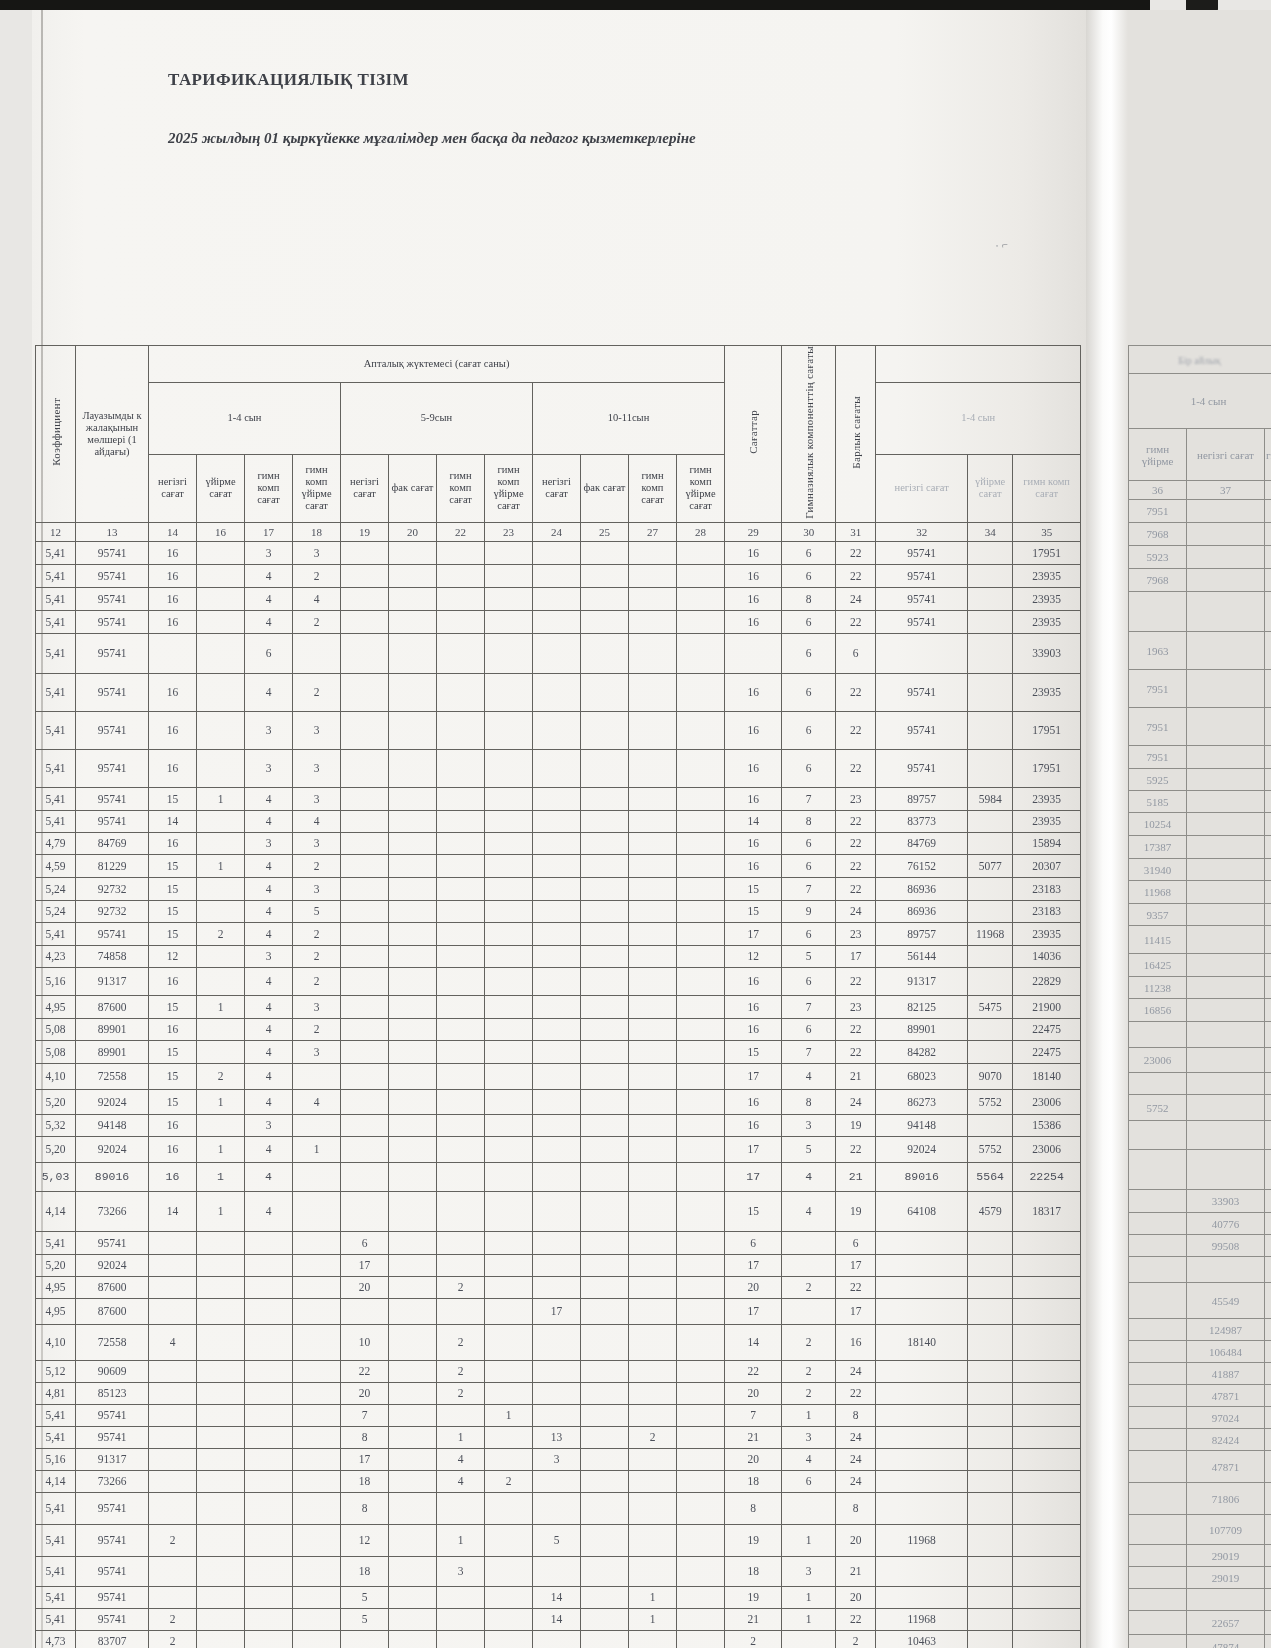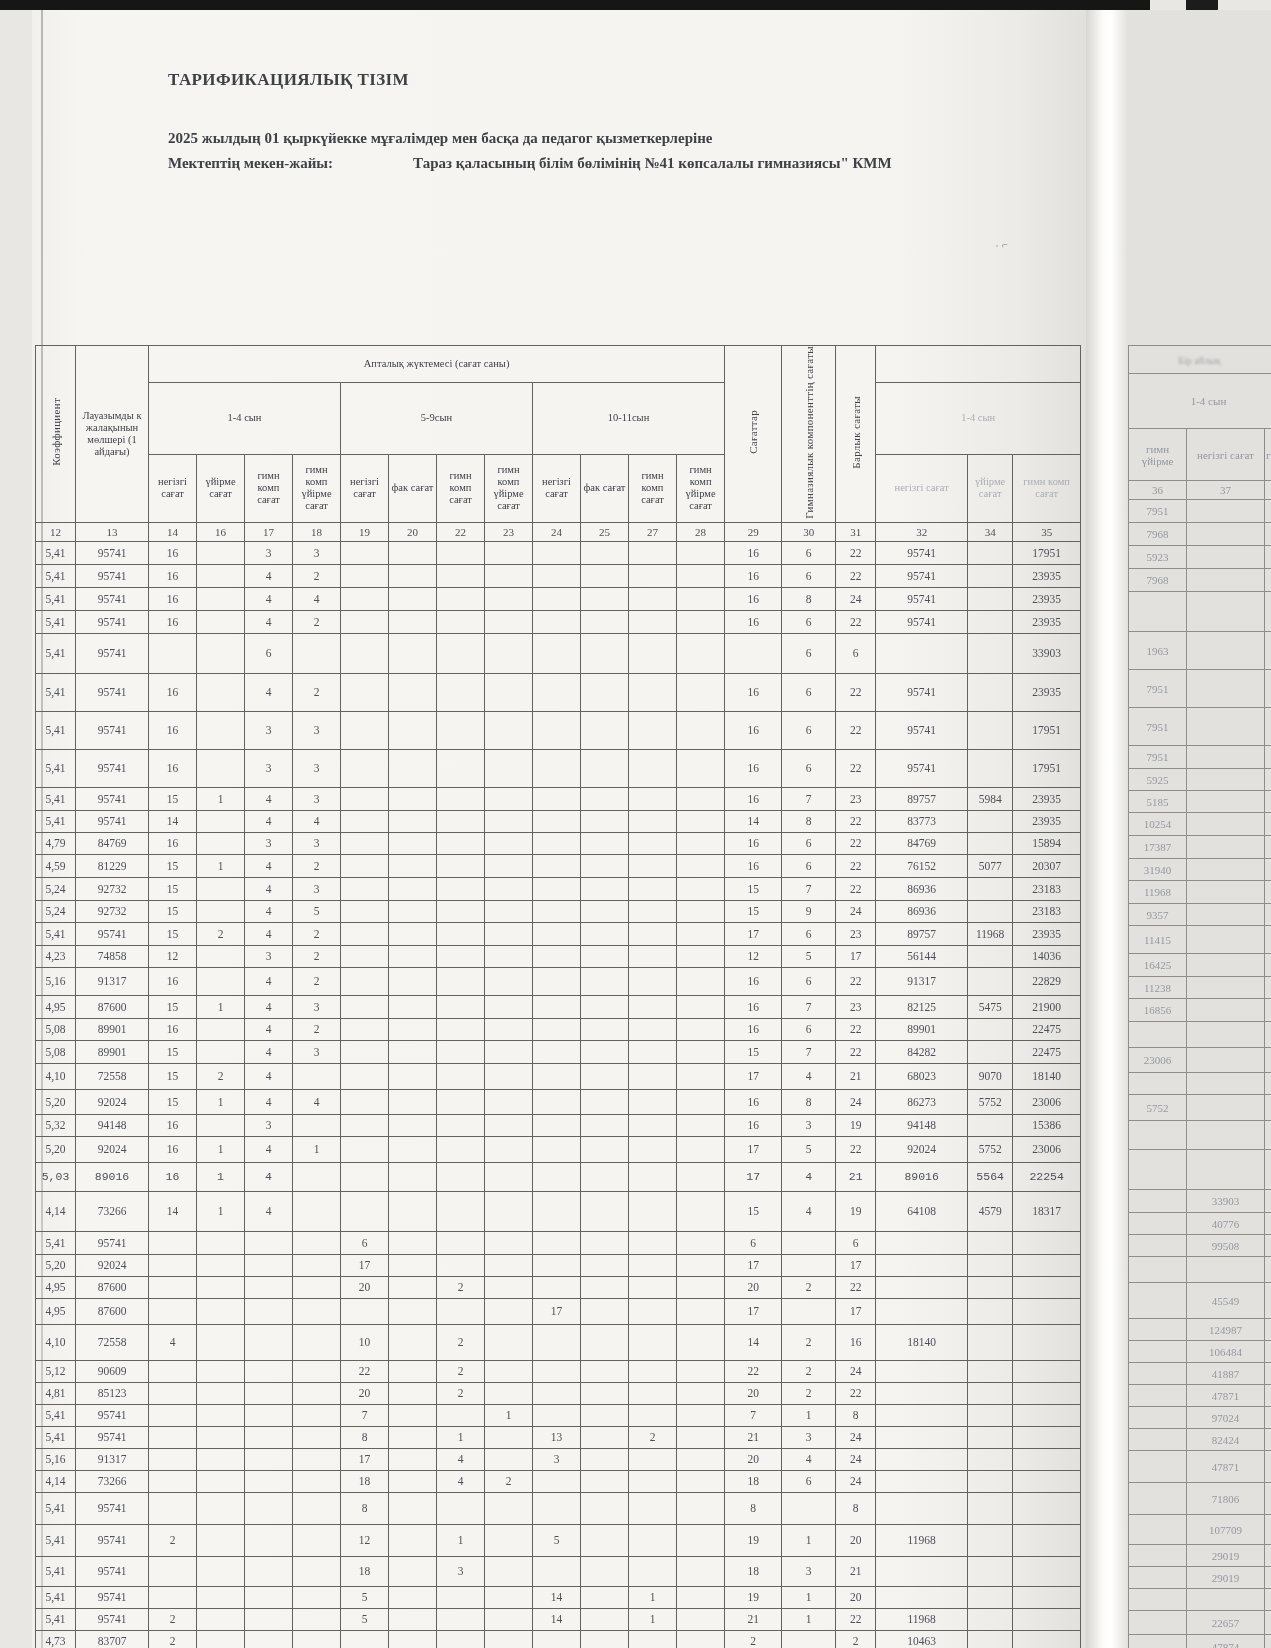--- a/index.html
+++ b/index.html
@@ -15,21 +15,21 @@
   .page{position:absolute;left:32px;top:10px;width:1054px;height:1638px;
     background:linear-gradient(90deg,#f1f0ed 0,#f6f5f2 5%,#f5f4f1 82%,#eceae6 94%,#e2e0dc 100%);}
   
   .fold{position:absolute;left:1086px;top:10px;width:42px;height:1638px;
     background:linear-gradient(90deg,#d8d6d2 0,#fbfbfa 40%,#ffffff 60%,#e3e1dd 100%);}
   
   .right-page{position:absolute;left:1128px;top:10px;width:143px;height:1638px;background:#e3e1dd;}
 
   .doc-header{position:absolute;left:168px;top:70px;width:880px;color:#3e4148;}
   .doc-title{font-size:17px;font-weight:bold;letter-spacing:.4px;margin:0 0 0 0;}
-  .doc-line{font-size:15px;font-weight:bold;margin:0;line-height:25px;}
+  .doc-line{font-size:15px;font-weight:bold;margin:0;line-height:25px;font-style:italic;}
   .doc-line.first{margin-top:36px;}
   .kv{display:flex;font-size:15px;font-weight:bold;line-height:25px;}
   .kv .k{width:245px;flex:none;}
   .pen-mark{position:absolute;left:995px;top:238px;width:26px;height:10px;color:#7d8088;font-size:11px;transform:rotate(-8deg);}
 
   
   .tbl{border-collapse:collapse;table-layout:fixed;color:#474a52;}
   .tbl th,.tbl td{border:1px solid #63625e;padding:0 1px;text-align:center;vertical-align:middle;
     font-weight:normal;font-size:11.5px;overflow:hidden;}
   .tbl th{font-size:10.5px;line-height:12px;color:#3f424a;}
@@ -57,24 +57,20 @@
   <div class="top-black-bar"></div>
   <div class="corner-blob"></div>
   <div class="right-page"></div>
   <div class="fold"></div>
   <div class="page"></div>
   <div class="left-edge-line"></div>
 
   <div class="doc-header">
     <p class="doc-title">ТАРИФИКАЦИЯЛЫҚ ТІЗІМ</p>
     <p class="doc-line first">2025 жылдың 01  қыркүйекке мұғалімдер мен басқа да педагог қызметкерлеріне</p>
-    <div class="kv">
-      <span class="k">Мектептің мекен-жайы:</span>
-      <span class="v">Тараз қаласының білім бөлімінің №41 көпсалалы гимназиясы" КММ</span>
-    </div>
   </div>
   <div class="pen-mark">·&nbsp;⌐</div>
 
   <div class="main-table-wrap">
     <table class="tbl main-table">
       <colgroup>
         <col style="width:40px">
           <col style="width:73px">
         <col style="width:48px">
           <col style="width:48px">

